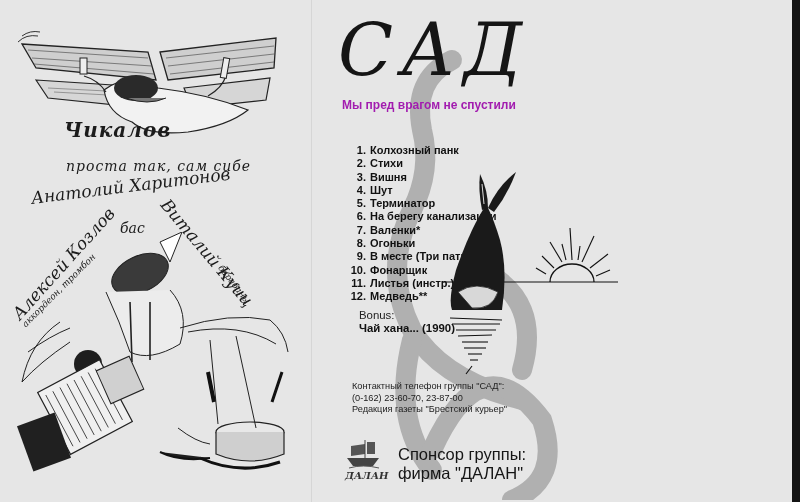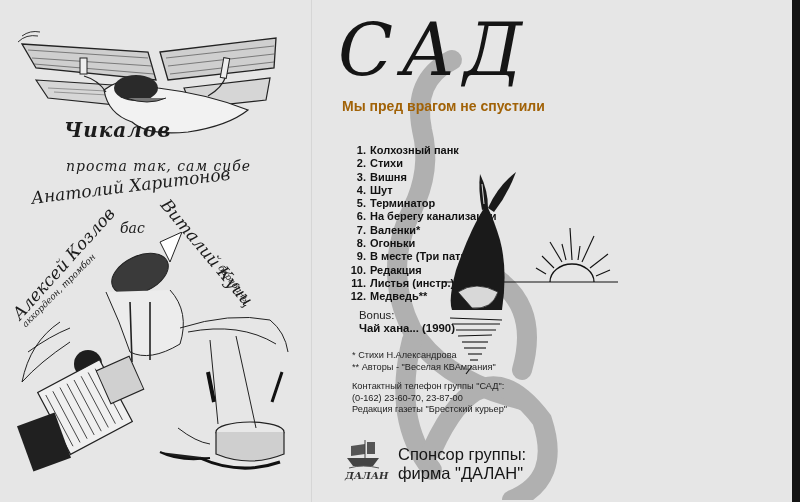--- a/index.html
+++ b/index.html
@@ -67,23 +67,23 @@
       font-family: "DejaVu Serif", serif;
       font-style: italic;
       font-size: 72px;
       letter-spacing: 8px;
       color: #151515;
       line-height: 1;
     }
     .album-title {
       position: absolute;
       left: 30px; top: 98px;
-      font-size: 14px;
+      font-size: 12px;
       font-weight: bold;
-      color: #a16207;
+      color: #a21caf;
       white-space: nowrap;
     }
     .tracklist {
       position: absolute;
       left: 22px; top: 136px;
       margin: 8px; padding: 0;
       list-style: none;
       font-size: 11px;
       font-weight: bold;
       line-height: 13.3px;
@@ -228,21 +228,21 @@
     <ul class="tracklist">
       <li><span class="tracknum">1.</span><span>Колхозный панк</span></li>
       <li><span class="tracknum">2.</span><span>Стихи</span></li>
       <li><span class="tracknum">3.</span><span>Вишня</span></li>
       <li><span class="tracknum">4.</span><span>Шут</span></li>
       <li><span class="tracknum">5.</span><span>Терминатор</span></li>
       <li><span class="tracknum">6.</span><span>На берегу канализации</span></li>
       <li><span class="tracknum">7.</span><span>Валенки*</span></li>
       <li><span class="tracknum">8.</span><span>Огоньки</span></li>
       <li><span class="tracknum">9.</span><span>В месте (Три патрона)</span></li>
-      <li><span class="tracknum">10.</span><span>Редакция</span></li>
+      <li><span class="tracknum">10.</span><span>Фонарщик</span></li>
       <li><span class="tracknum">11.</span><span>Листья (инстр.)</span></li>
       <li><span class="tracknum">12.</span><span>Медведь**</span></li>
     </ul>
 
     <svg class="illus" style="left:130px;top:160px" width="180" height="220" viewBox="0 0 180 220">
 
       <path d="M108 122 A22 18 0 0 1 152 122" fill="none" stroke="#111" stroke-width="1.3"></path>
       <g stroke="#111" stroke-width="1.1">
         <line x1="130" y1="100" x2="128" y2="68"></line>
         <line x1="120" y1="102" x2="108" y2="82"></line>
@@ -272,24 +272,20 @@
         <line x1="22" y1="188" x2="44" y2="188"></line>
         <line x1="26" y1="194" x2="40" y2="194"></line>
         <line x1="28" y1="200" x2="36" y2="200"></line>
         <line x1="30" y1="206" x2="24" y2="214"></line>
       </g>
     </svg>
 
     <div class="bonus-label">Bonus:</div>
     <div class="bonus-track">Чай хана... (1990)</div>
 
-    <div class="notes">
-      <div>* Стихи Н.Александрова</div>
-      <div>** Авторы - "Веселая КВАмпания"</div>
-    </div>
 
     <div class="contact">
       <div>Контактный телефон группы "САД":</div>
       <div>(0-162) 23-60-70, 23-87-00</div>
       <div>Редакция газеты "Брестский курьер"</div>
     </div>
 
     <div class="sponsor-logo">
       <svg width="36" height="32" viewBox="0 0 36 32">
         <path d="M6 8 L20 6 L20 16 L6 18 Z" fill="#555"></path>

